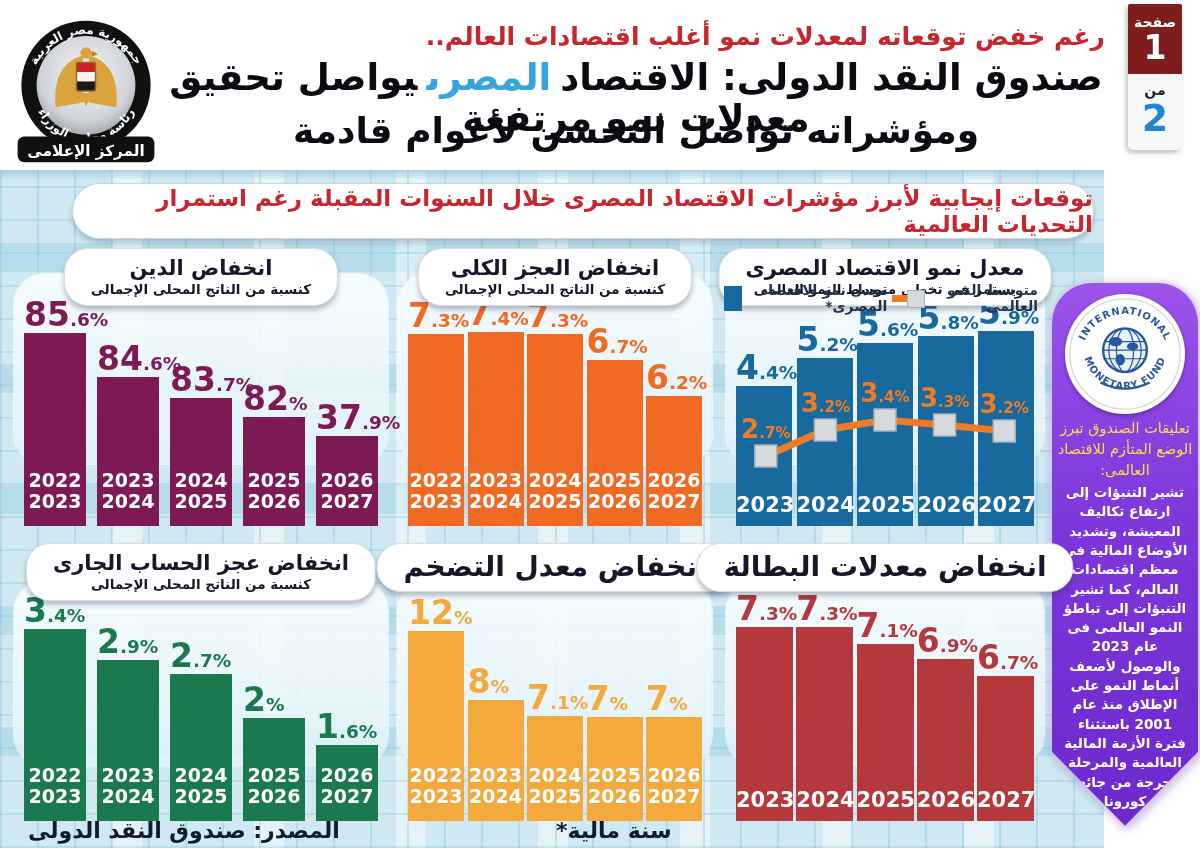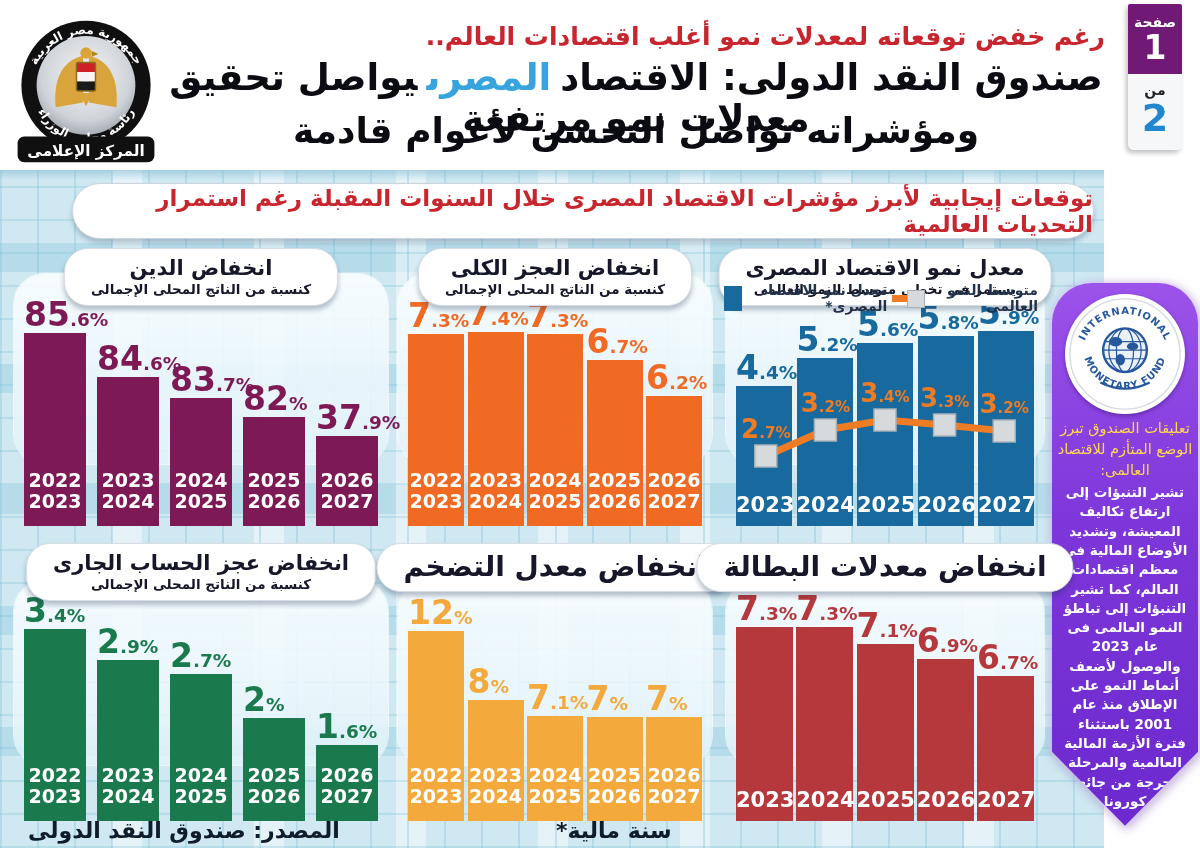--- a/index.html
+++ b/index.html
@@ -10,21 +10,21 @@
   .gov-logo{position:absolute;left:10px;top:14px;width:152px;height:154px;}
   .kicker{position:absolute;right:95px;top:22px;direction:rtl;color:#c8262e;font-weight:bold;
           font-size:25px;white-space:nowrap;}
   .title1{position:absolute;left:160px;right:88px;top:58px;text-align:center;direction:rtl;
           font-size:37px;font-weight:bold;color:#0b0b12;line-height:1.1;}
   .title1 .t-hl{color:#38a4dd;margin:0 9px;}
   .title2{position:absolute;left:160px;right:88px;top:110px;text-align:center;direction:rtl;
           font-size:36px;font-weight:bold;color:#0b0b12;}
   .page-tab{position:absolute;right:18px;top:4px;width:54px;z-index:6;
             box-shadow:-2px 3px 5px rgba(0,0,0,.25);border-radius:0 0 6px 6px;}
-  .pt-top{background:#701a75;color:#fff;text-align:center;padding:10px 0 8px;border-radius:2px 2px 0 0;}
+  .pt-top{background:#7f1d1d;color:#fff;text-align:center;padding:10px 0 8px;border-radius:2px 2px 0 0;}
   .pt-top span{display:block;font-size:14px;font-weight:bold;}
   .pt-top b{display:block;font-size:33px;line-height:1.1;}
   .pt-bot{background:#f5f7f8;text-align:center;padding:8px 0 10px;border-radius:0 0 6px 6px;}
   .pt-bot span{display:block;font-size:14px;font-weight:bold;color:#222;}
   .pt-bot b{display:block;font-size:38px;line-height:1.1;color:#2187ce;}
   
   .body{position:absolute;left:0;top:170px;width:1104px;height:678px;background-color:#cfe8f1;
     background-image:
       repeating-linear-gradient(90deg, rgba(126,193,216,.35) 0 2px, transparent 2px 37px),
       repeating-linear-gradient(0deg, rgba(126,193,216,.30) 0 2px, transparent 2px 33px),

